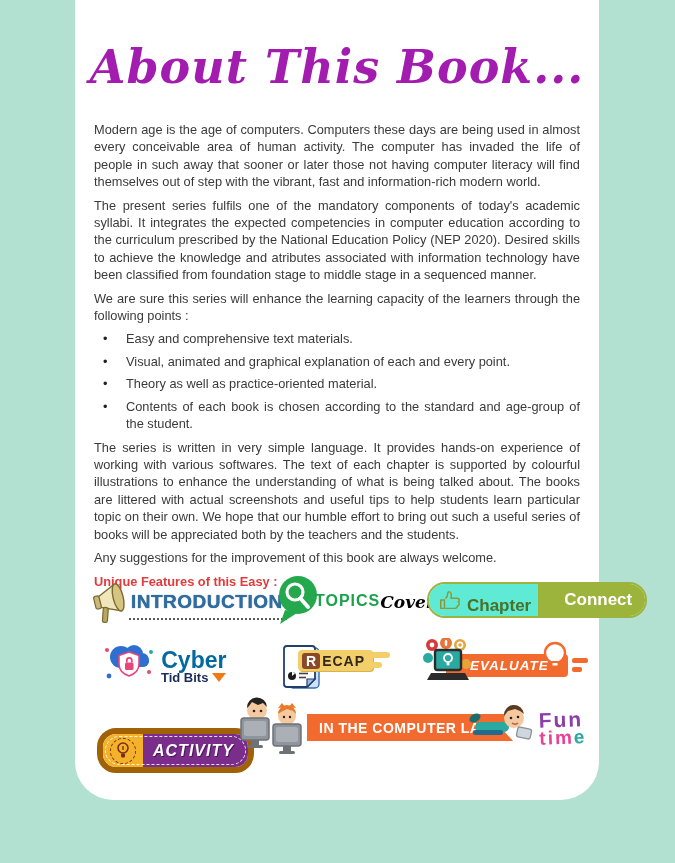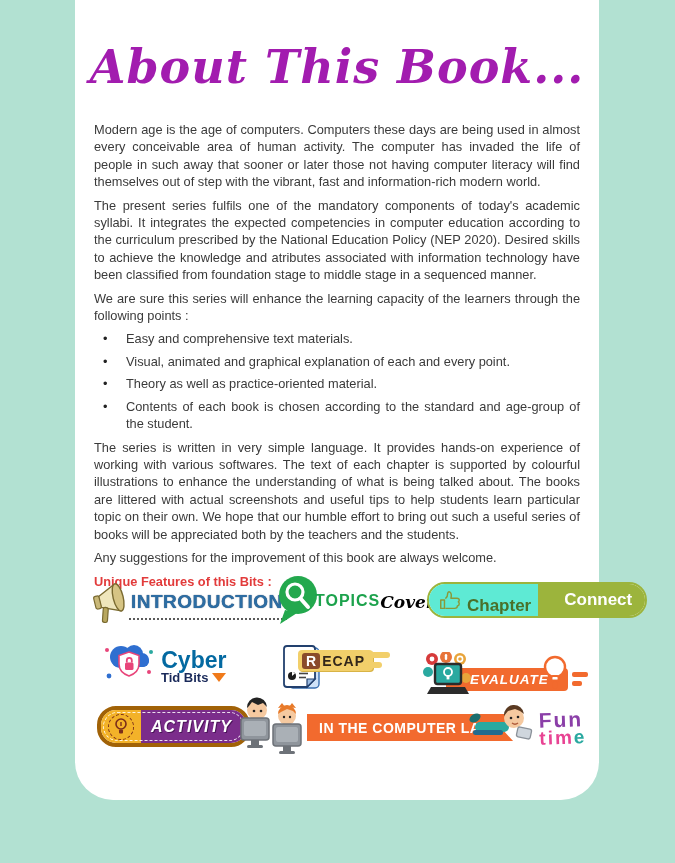--- a/index.html
+++ b/index.html
@@ -63,21 +63,21 @@
   
   .eval-wrap{position:relative;width:170px;height:54px;}
   .eval-banner{
     position:absolute;left:24px;top:16px;height:23px;width:122px;background:#f26a2e;border-radius:4px;
     display:flex;align-items:center;padding-left:24px;box-sizing:border-box;
   }
   .eval-label{color:#fff;font-weight:bold;font-size:13.5px;letter-spacing:1px;font-style:italic;}
   .eval-dash1{position:absolute;left:150px;top:20px;width:16px;height:5px;background:#f26a2e;border-radius:2px;}
   .eval-dash2{position:absolute;left:150px;top:29px;width:10px;height:5px;background:#f26a2e;border-radius:2px;}
   
-  .act-pill{position:relative;display:flex;height:33px;border:4px solid #a16207;border-radius:19px;overflow:hidden;}
+  .act-pill{position:relative;display:flex;height:33px;border:6px solid #a16207;border-radius:19px;overflow:hidden;margin-top:22px;}
   .act-left{display:flex;align-items:center;justify-content:center;width:40px;background:#f3b229;}
   .act-right{display:flex;align-items:center;background:#7b2d8b;padding:0 14px 0 10px;}
   .act-label{color:#fff;font-weight:bold;font-style:italic;font-size:16px;letter-spacing:1px;text-shadow:1px 1px 0 #4a1458;}
   .act-dash{position:absolute;inset:2px;border:1.6px dashed rgba(255,255,255,.85);border-radius:15px;pointer-events:none;}
   .act-circle{width:24px;height:24px;border:1.6px dashed #7a2d1a;border-radius:50%;display:flex;align-items:center;justify-content:center;}
   
   .lab-wrap{display:flex;align-items:flex-start;}
   .lab-ribbon{
     height:27px;background:#f26a2e;display:flex;align-items:center;margin-top:18px;margin-left:-6px;
     padding:0 22px 0 12px;
@@ -117,21 +117,21 @@
         <span class="bullet-text">Theory as well as practice-oriented material.</span>
       </div>
       <div class="bullet-row">
         <span class="bullet-dot">•</span>
         <span class="bullet-text">Contents of each book is chosen according to the standard and age-group of the student.</span>
       </div>
     </div>
 
     <p class="para">The series is written in very simple language. It provides hands-on experience of working with various softwares. The text of each chapter is supported by colourful illustrations to enhance the understanding of what is being talked about. The books are littered with actual screenshots and useful tips to help students learn particular topic on their own. We hope that our humble effort to bring out such a useful series of books will be appreciated both by the teachers and the students.</p>
     <p class="para">Any suggestions for the improvement of this book are always welcome.</p>
-    <p class="para features-heading">Unique Features of this Bits :</p>
+    <p class="para features-heading">Unique Features of this Easy :</p>
   </div>
 
   <div class="badge" style="left:16px;top:580px;">
     <span>
       <svg width="38" height="46" viewBox="0 0 38 46">
         <g transform="rotate(-14 19 22)">
           <polygon points="27,6 9,14 9,25 27,33" fill="#efe6bc" stroke="#7a6a30" stroke-width="1.4"></polygon>
           <ellipse cx="28" cy="19.5" rx="5" ry="14" fill="#d6c484" stroke="#7a6a30" stroke-width="1.4"></ellipse>
           <rect x="4" y="13" width="5.5" height="13" rx="2" fill="#c9b878" stroke="#7a6a30" stroke-width="1.2"></rect>
           <rect x="9" y="26" width="5" height="15" rx="2" transform="rotate(18 11.5 33)" fill="#b8a75f" stroke="#7a6a30" stroke-width="1.2"></rect>
@@ -212,21 +212,21 @@
       </span>
       <div class="recap-banner">
         <span class="recap-r">R</span>
         <span class="recap-rest">ECAP</span>
       </div>
       <div class="recap-speed1"></div>
       <div class="recap-speed2"></div>
     </div>
   </div>
 
-  <div class="badge" style="left:347px;top:652px;">
+  <div class="badge" style="left:347px;top:638px;">
     <div class="eval-wrap">
       <div class="eval-banner">
         <span class="eval-label">EVALUATE</span>
       </div>
       <span style="position:absolute;left:0;top:0;">
         <svg width="56" height="46" viewBox="0 0 56 46">
           <circle cx="10" cy="7" r="6" fill="#d63a3a"></circle>
             <circle cx="10" cy="7" r="2.4" fill="#ffffff"></circle>
           <circle cx="24" cy="5" r="6" fill="#e8743a"></circle>
             <rect x="22.8" y="2" width="2.4" height="6" rx="1.2" fill="#ffffff"></rect>

